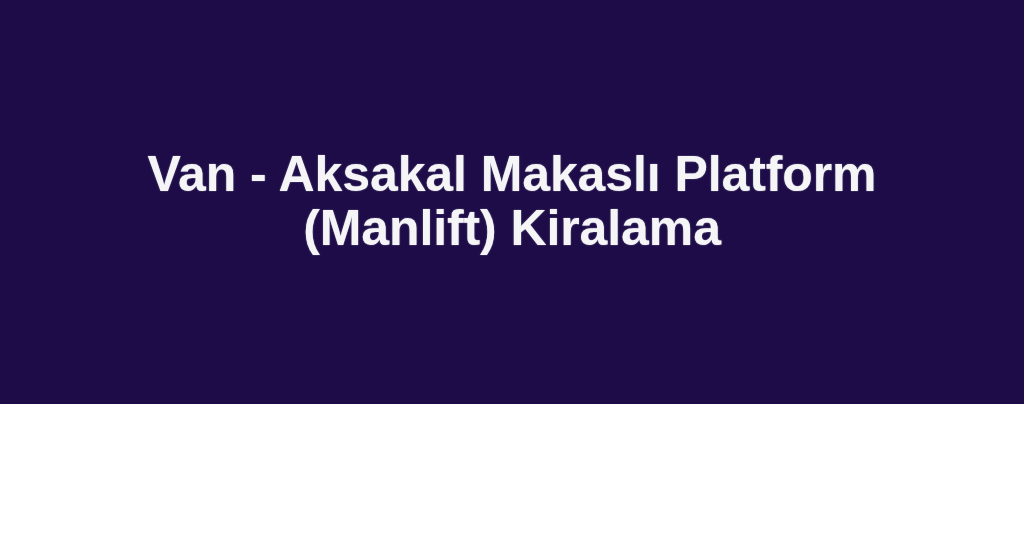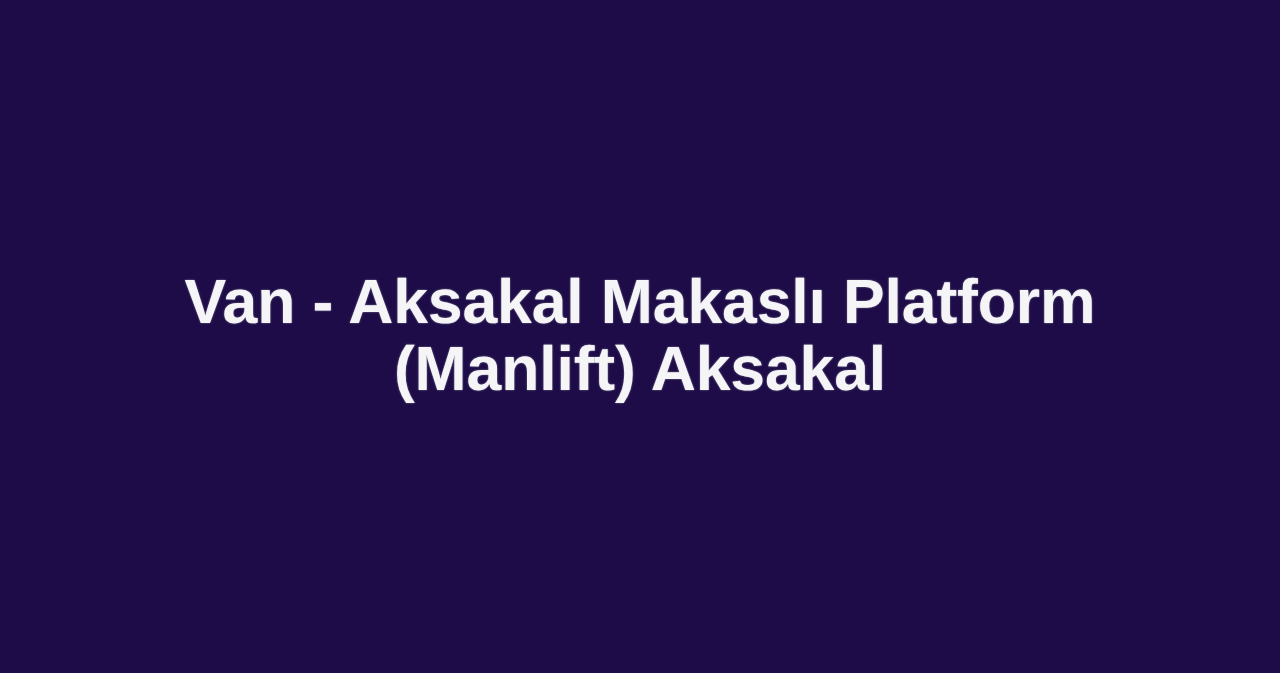--- a/index.html
+++ b/index.html
@@ -13,21 +13,21 @@
     height: 538px;
     overflow: hidden;
     font-family: "Liberation Sans", "DejaVu Sans", sans-serif;
   }
 
   
   #hero-banner {
     position: relative;
     box-sizing: border-box;
     width: 1024px;
-    height: 538px;
+    height: 404px;
     display: flex;
     align-items: center;
     justify-content: center;
     background: #1D0C47;   
   }
 
   
   .title-block {
     width: 100%;
     padding: 0 40px;
@@ -57,17 +57,17 @@
 </style>
 </head>
 <body>
 
 <div id="hero-banner" style="background: rgb(29, 12, 71);">
 
   <div class="title-block">
 
     <h1 class="hero-title" style="color: rgb(245, 245, 247);">
         <span class="title-line">Van - Aksakal Makaslı Platform</span>
-        <span class="title-line">(Manlift) Aksakal</span>
+        <span class="title-line">(Manlift) Kiralama</span>
       </h1>
 
   </div>
 </div>
 
 </body></html>

